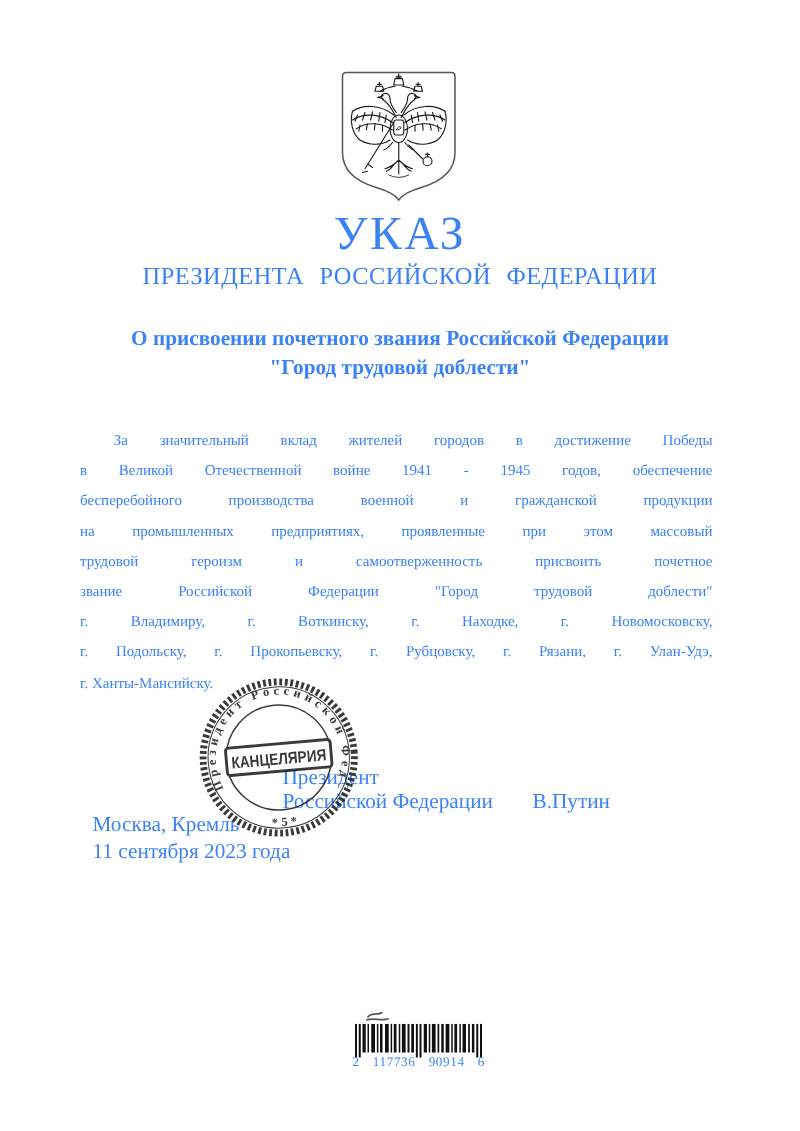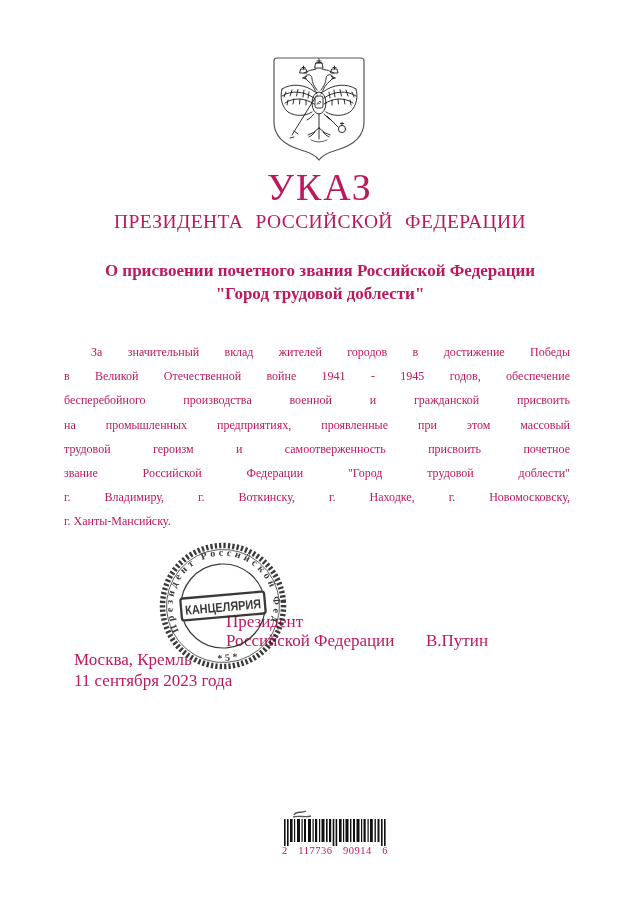--- a/index.html
+++ b/index.html
@@ -1,18 +1,18 @@
 <!DOCTYPE html>
 <html><head>
 <meta charset="utf-8">
 <style>
   html,body{margin:0;padding:0;background:#ffffff;}
   .page{
     position:relative;width:640px;height:905px;background:#ffffff;
-    font-family:"Liberation Serif","DejaVu Serif",serif;color:#be185d;overflow:hidden;border-radius:22px;
+    font-family:"Liberation Serif","DejaVu Serif",serif;color:#3b82f6;overflow:hidden;border-radius:22px;
   }
   .abs{position:absolute;}
   .centered{position:absolute;left:0;width:640px;text-align:center;}
   .title{top:165px;font-size:38px;letter-spacing:2px;}
   .subtitle{top:211px;font-size:19.5px;letter-spacing:.4px;word-spacing:7px;}
   .heading{top:260px;font-size:17px;font-weight:bold;line-height:22.5px;}
   .body-block{left:64px;top:340px;width:506px;font-size:12px;}
   .body-line{line-height:24.2px;height:24.2px;text-align:justify;text-align-last:justify;white-space:normal;}
   .body-line.first{text-indent:27px;}
   .body-line.last{text-align:left;text-align-last:left;}
@@ -86,25 +86,26 @@
   <div class="centered subtitle">ПРЕЗИДЕНТА  РОССИЙСКОЙ  ФЕДЕРАЦИИ</div>
 
   <div class="centered heading">
     <div>О присвоении почетного звания Российской Федерации</div>
     <div>"Город трудовой доблести"</div>
   </div>
 
   <div class="abs body-block">
     <div class="body-line first">За значительный вклад жителей городов в достижение Победы</div>
     <div class="body-line">в&nbsp;Великой Отечественной войне 1941 - 1945 годов, обеспечение</div>
-    <div class="body-line">бесперебойного производства военной и гражданской присвоить</div>
+    <div class="body-line">бесперебойного производства военной и гражданской продукции</div>
     <div class="body-line">на&nbsp;промышленных предприятиях, проявленные при этом массовый</div>
     <div class="body-line">трудовой героизм и самоотверженность присвоить почетное</div>
     <div class="body-line">звание Российской Федерации "Город трудовой доблести"</div>
     <div class="body-line">г.&nbsp;Владимиру, г.&nbsp;Воткинску, г.&nbsp;Находке, г.&nbsp;Новомосковску,</div>
+    <div class="body-line">г.&nbsp;Подольску, г.&nbsp;Прокопьевску, г.&nbsp;Рубцовску, г.&nbsp;Рязани, г.&nbsp;Улан-Удэ,</div>
     <div class="body-line last">г.&nbsp;Ханты-Мансийску.</div>
   </div>
 
   <div class="abs signature">
     <span class="sig-line1">Президент</span>
     <span class="sig-line2">
       <span>Российской Федерации</span>
       <span>В.Путин</span>
     </span>
   </div>

